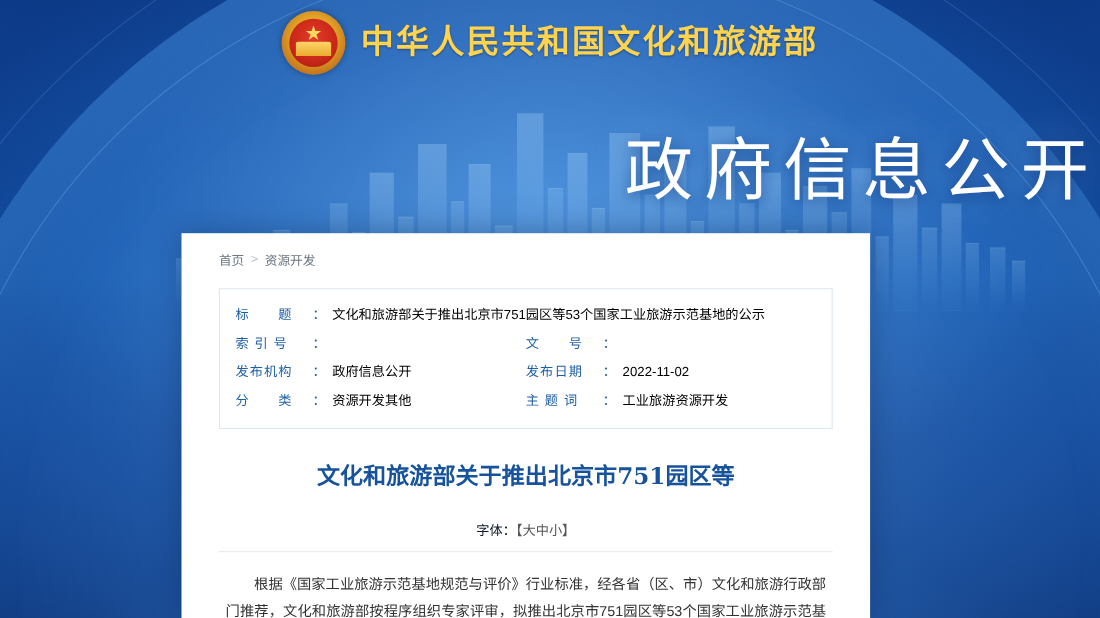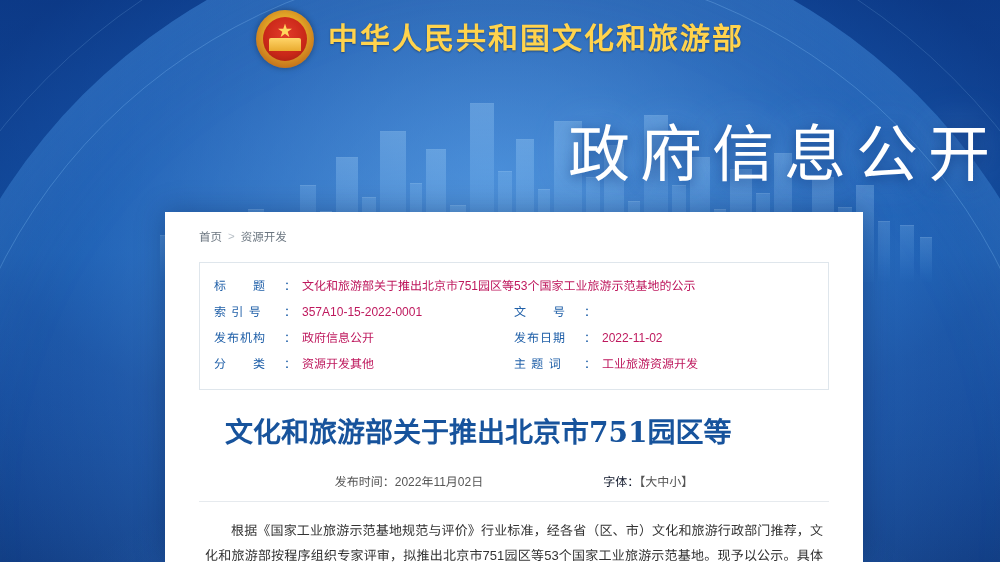--- a/index.html
+++ b/index.html
@@ -146,21 +146,21 @@
     color: #ffffff;
     letter-spacing: 10px;
     text-shadow: 0 3px 14px rgba(10,50,120,0.75), 0 0 40px rgba(150,210,255,0.45);
   }
 
   
   .card {
     position: absolute;
     left: 165px;
     top: 212px;
-    width: 698px;
+    width: 626px;
     bottom: 0;
     background: #ffffff;
     box-shadow: 0 0 26px rgba(3,25,70,0.35);
     z-index: 6;
     overflow: hidden;
   }
 
   .breadcrumb {
     padding: 16px 34px 0 34px;
     font-size: 11.5px;
@@ -187,28 +187,28 @@
   .meta-cell { display: flex; align-items: baseline; }
   .meta-cell.full { flex: 1 1 100%; }
   .meta-cell.half { flex: 0 0 50%; }
   .meta-label {
     color: #1f5fa8;
     flex: none;
     width: 70px;
     letter-spacing: 1px;
   }
   .meta-colon { color: #1f5fa8; margin-right: 6px; }
-  .meta-value { color: #be185d; }
+  .meta-value { color: #000000; }
 
   
   .article-title {
     margin: 26px 60px 0 60px;
-    text-align: left;
+    text-align: center;
     font-family: "DejaVu Serif", "Liberation Serif", serif;
-    font-size: 28px;
+    font-size: 21px;
     font-weight: bold;
     color: #17539c;
     line-height: 34px;
   }
   .article-sub {
     margin-top: 4px;
   }
   .pub-bar {
     margin: 22px 34px 0 34px;
     padding-bottom: 12px;
@@ -307,21 +307,20 @@
         <div class="meta-cell full">
           <span class="meta-label">标　　题</span>
           <span class="meta-colon">：</span>
           <span class="meta-value">文化和旅游部关于推出北京市751园区等53个国家工业旅游示范基地的公示</span>
         </div>
       </div>
       <div class="meta-row">
         <div class="meta-cell half">
           <span class="meta-label">索 引 号</span>
           <span class="meta-colon">：</span>
-          <span class="meta-value">357A10-15-2022-0001</span>
         </div>
         <div class="meta-cell half">
           <span class="meta-label">文　　号</span>
           <span class="meta-colon">：</span>
           <span class="meta-value"></span>
         </div>
       </div>
       <div class="meta-row">
         <div class="meta-cell half">
           <span class="meta-label">发布机构</span>
@@ -348,21 +347,20 @@
           <span class="meta-value sub">资源开发</span>
         </div>
       </div>
     </div>
 
     <div class="article-title">
       <div>文化和旅游部关于推出北京市751园区等</div>
     </div>
 
     <div class="pub-bar">
-      <div>发布时间：2022年11月02日</div>
       <div class="font-size-picker">
         <span class="fs-label">字体：</span><span class="fs-opts">【大中小】</span>
       </div>
     </div>
 
     <div class="body-text">根据《国家工业旅游示范基地规范与评价》行业标准，经各省（区、市）文化和旅游行政部门推荐，文化和旅游部按程序组织专家评审，拟推出北京市751园区等53个国家工业旅游示范基地。现予以公示。具体名单详见附件。</div>
 
   </div>
 </div>
 

